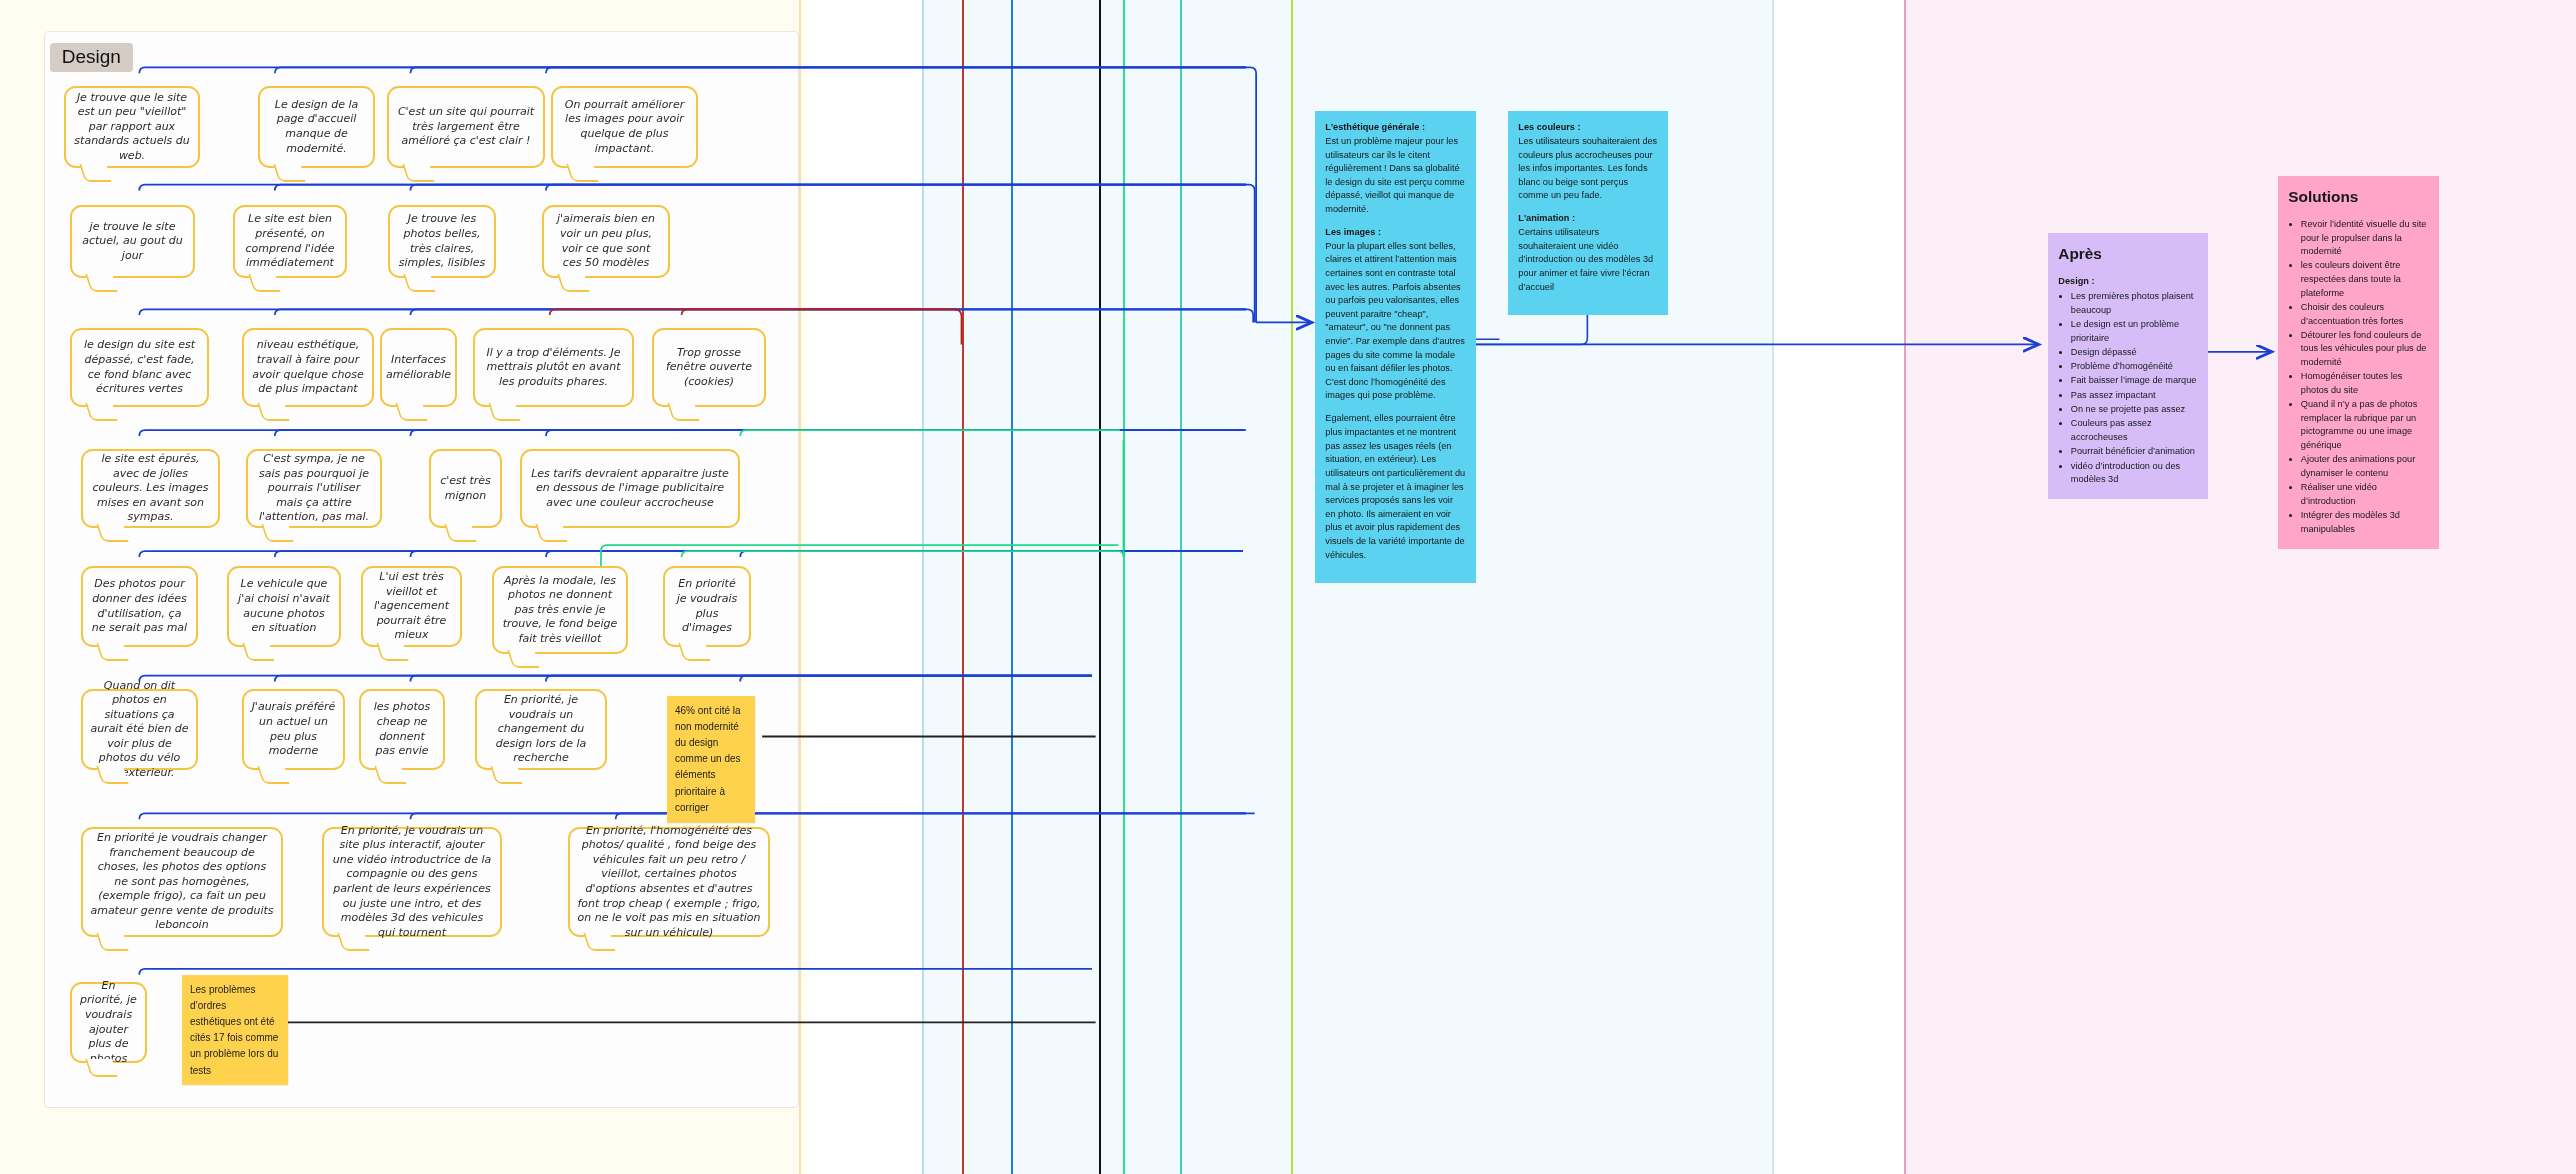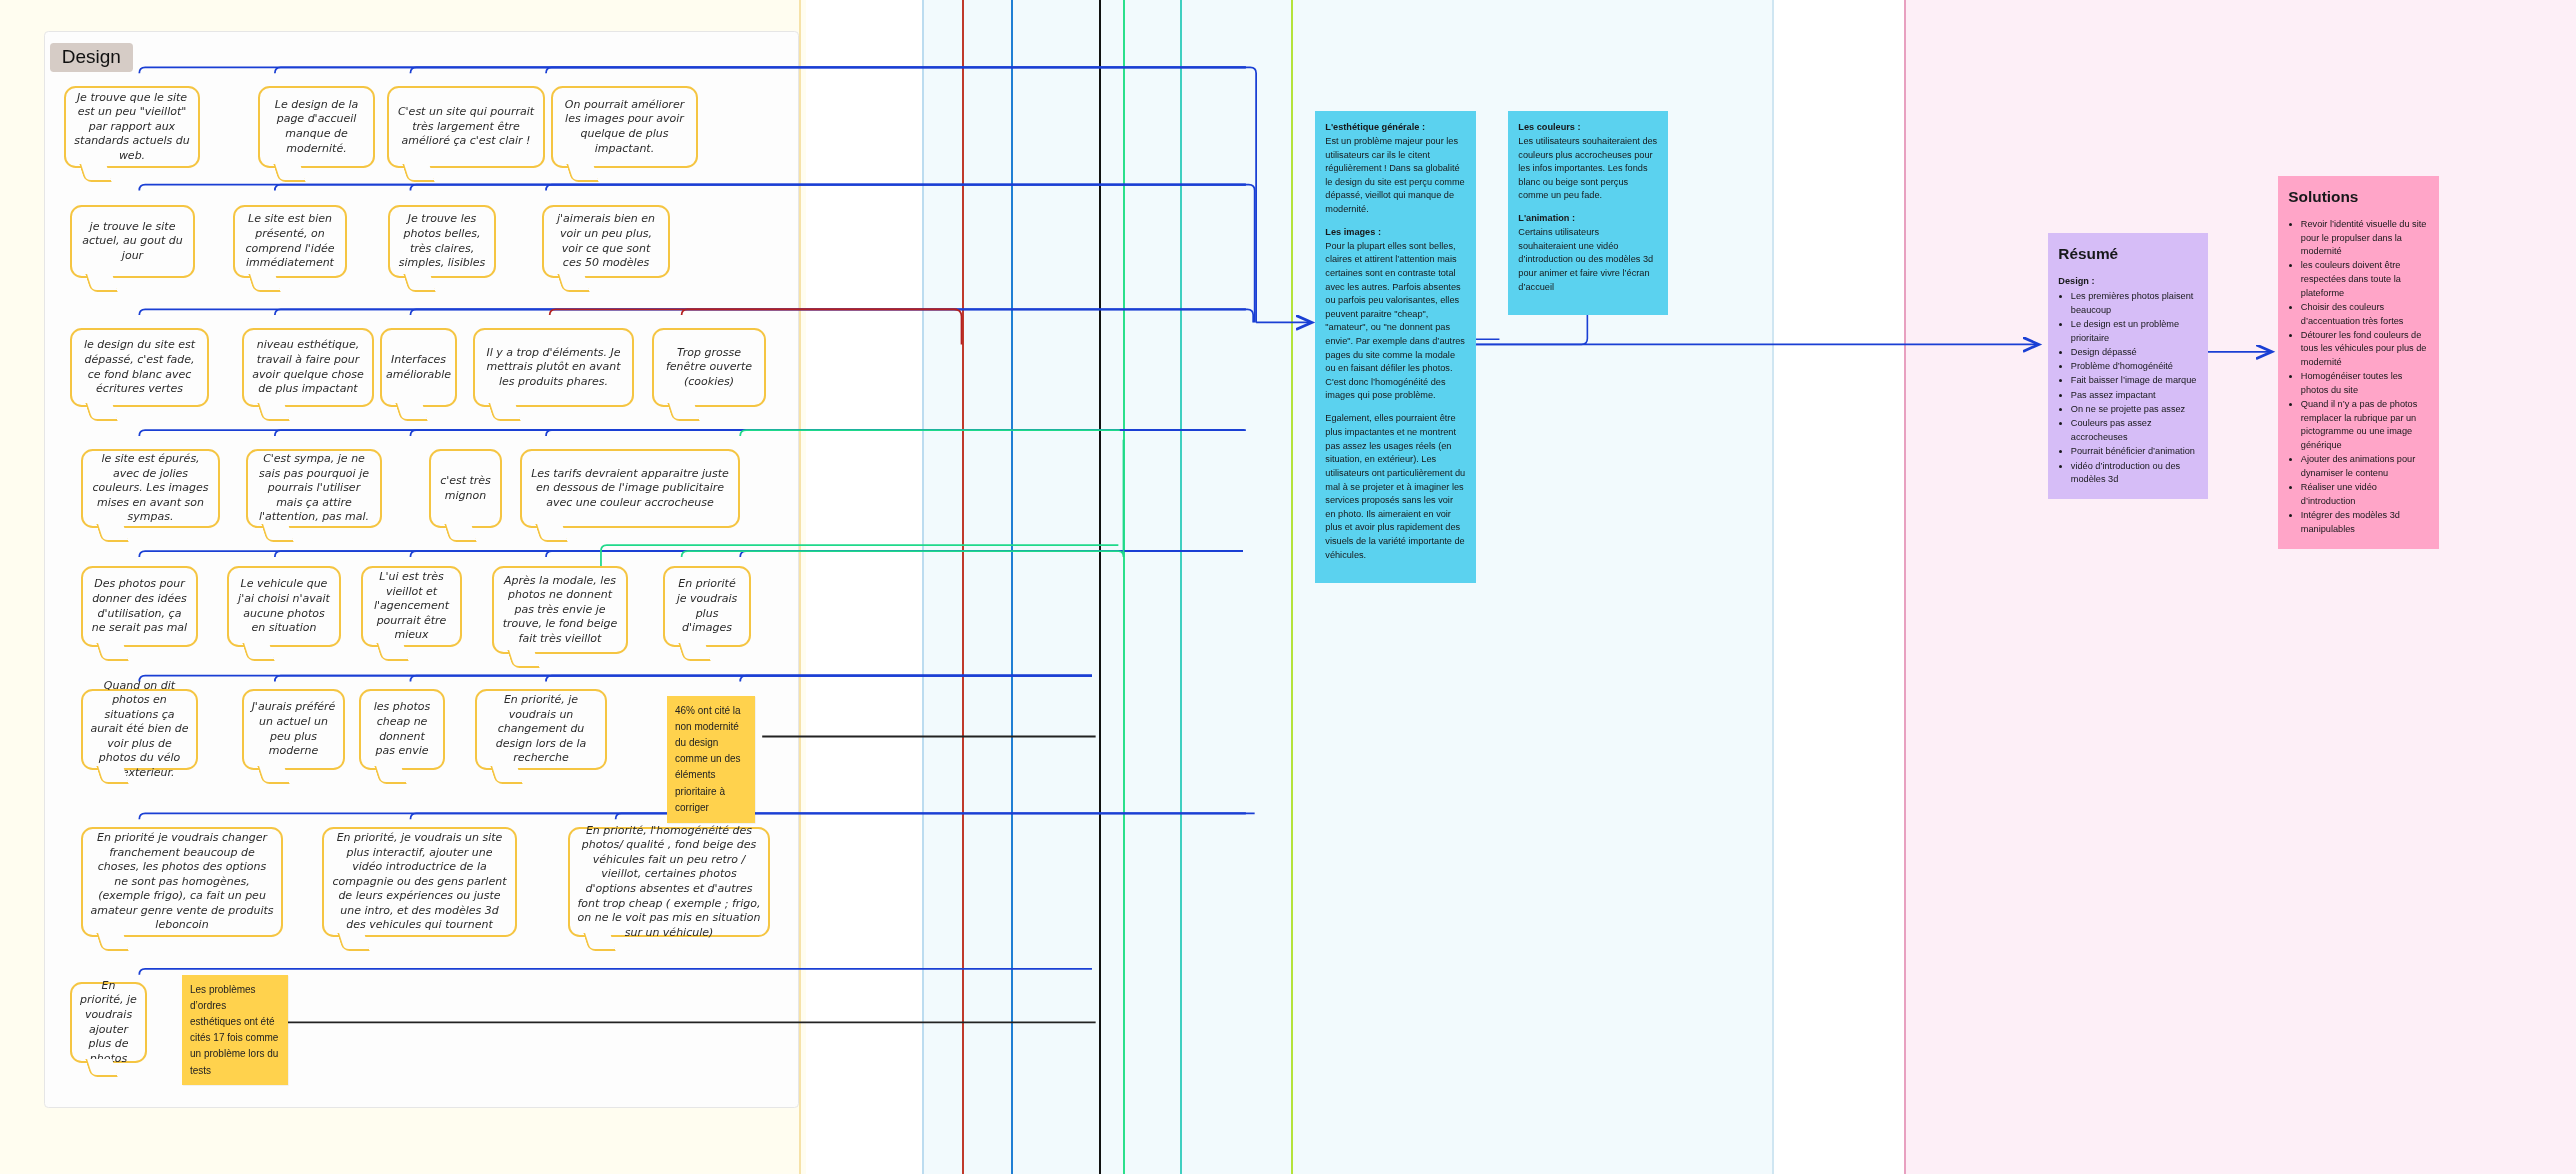--- a/index.html
+++ b/index.html
@@ -270,21 +270,21 @@
       </div>
       <div class="bubble" style="left: 359px; top: 689px; width: 86px; height: 81px;">
         <span>les photos cheap ne donnent pas envie</span>
       </div>
       <div class="bubble" style="left: 475px; top: 689px; width: 132px; height: 81px;">
         <span>En priorité, je voudrais un changement du design lors de la recherche</span>
       </div>
       <div class="bubble" style="left: 81px; top: 827px; width: 202px; height: 110px; font-size: 11px;">
         <span>En priorité je voudrais changer franchement beaucoup de choses, les photos des options ne sont pas homogènes, (exemple frigo), ca fait un peu amateur genre vente de produits leboncoin</span>
       </div>
-      <div class="bubble" style="left: 322px; top: 827px; width: 195px; height: 110px; font-size: 11px;">
+      <div class="bubble" style="left: 322px; top: 827px; width: 180px; height: 110px; font-size: 11px;">
         <span>En priorité, je voudrais un site plus interactif, ajouter une vidéo introductrice de la compagnie ou des gens parlent de leurs expériences ou juste une intro, et des modèles 3d des vehicules qui tournent</span>
       </div>
       <div class="bubble" style="left: 568px; top: 827px; width: 202px; height: 110px; font-size: 11px;">
         <span>En priorité, l'homogénéité des photos/ qualité , fond beige des véhicules fait un peu retro / vieillot, certaines photos d'options absentes et d'autres font trop cheap ( exemple ; frigo, on ne le voit pas mis en situation sur un véhicule)</span>
       </div>
       <div class="bubble" style="left: 70px; top: 982px; width: 77px; height: 81px;">
         <span>En priorité, je voudrais ajouter plus de photos</span>
       </div>
     </div>
   <div id="stickies">
@@ -311,21 +311,21 @@
       <span class="lead">Les couleurs :</span>
       <span>Les utilisateurs souhaiteraient des couleurs plus accrocheuses pour les infos importantes. Les fonds blanc ou beige sont perçus comme un peu fade.</span>
     </div>
     <div class="blk">
       <span class="lead">L'animation :</span>
       <span>Certains utilisateurs souhaiteraient une vidéo d’introduction ou des modèles 3d pour animer et faire vivre l’écran d’accueil</span>
     </div>
   </div>
 
   <div class="panel purple" style="left:2048px;top:233px;width:160px;">
-    <h3>Résumé</h3>
+    <h3>Après</h3>
     <span class="lead">Design :</span>
     <ul>
         <li>Les premières photos plaisent beaucoup</li>
         <li>Le design est un problème prioritaire</li>
         <li>Design dépassé</li>
         <li>Problème d’homogénéité</li>
         <li>Fait baisser l’image de marque</li>
         <li>Pas assez impactant</li>
         <li>On ne se projette pas assez</li>
         <li>Couleurs pas assez accrocheuses</li>

